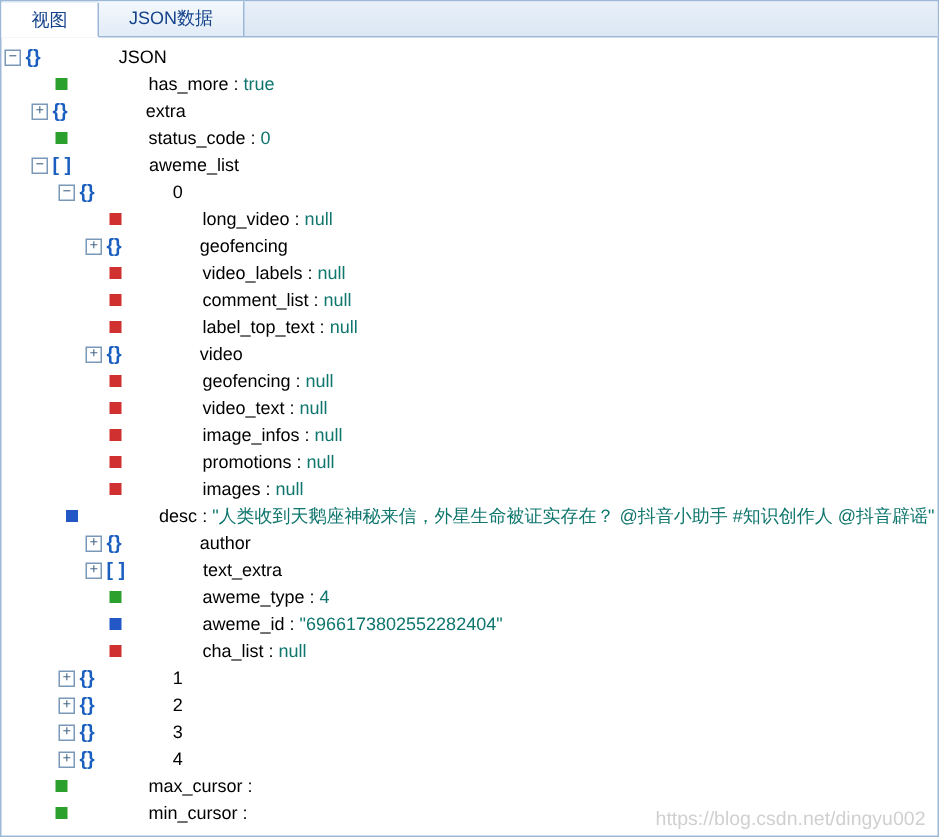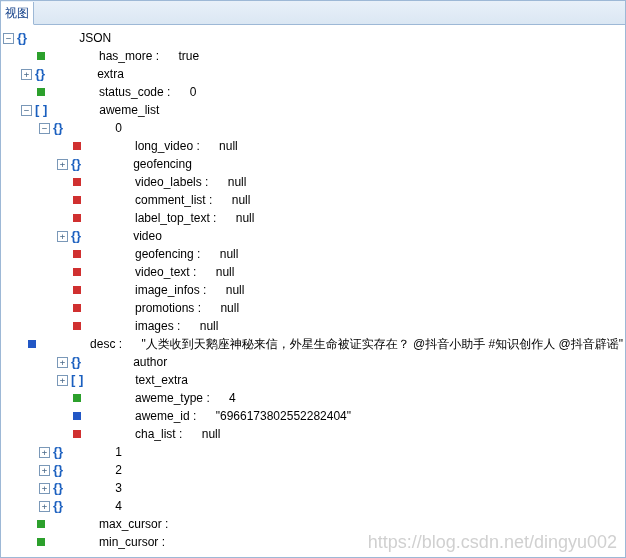--- a/index.html
+++ b/index.html
@@ -14,21 +14,21 @@
   }
   .container { width: 626px; height: 558px; border: 1px solid #9db8d6; position: relative; background:#fff;}
   .tabs {
     display: flex;
     height: 24px;
     background: linear-gradient(#e8f0f9,#dbe7f3);
     border-bottom: 1px solid #9db8d6;
     font-size: 12px;
   }
   .tab {
-    padding: 3px 4px;
+    padding: 3px 20px;
     border-right: 1px solid #9db8d6;
     cursor: pointer;
     color: #15428b;
     background: linear-gradient(#f3f8fd,#e2ecf7);
   }
   .tab.active {
     background: #fff;
     border-bottom: 1px solid #fff;
     position: relative;
     top: 1px;
@@ -68,36 +68,37 @@
   .bracket { color: #1a5fbf; font-weight: bold; font-size: 13px; font-family: "Segoe UI",Arial;}
   .sq {
     width: 8px; height: 8px;
     display: inline-block;
     margin: 0 2px 0 2px;
   }
   .sq.red { background: #d03030; }
   .sq.green { background: #2ca02c; }
   .sq.blue { background: #2257c5; }
   .key { color: #000; margin-left: 48px; }
-  .val { color: #000000; margin-left: 16px; }
+  .val { color: #0f766e; }
   .watermark {
     position: absolute;
     right: 8px; bottom: 4px;
     color: #d0d0d0;
-    font-size: 18px;
+    font-size: 13px;
     pointer-events: none;
   }
 </style>
 </head>
 <body>
 
 <div class="container">
 
   <div class="tabs">
     <div class="tab active">视图</div>
+    <div class="tab">JSON数据</div>
   </div>
 
   <div class="tree">
 
     <div class="row">
       <span class="indent w0"></span>
       <span class="toggle">−</span>
       <span class="icon brace">{}</span>
       <span class="key">JSON</span>
     </div>

